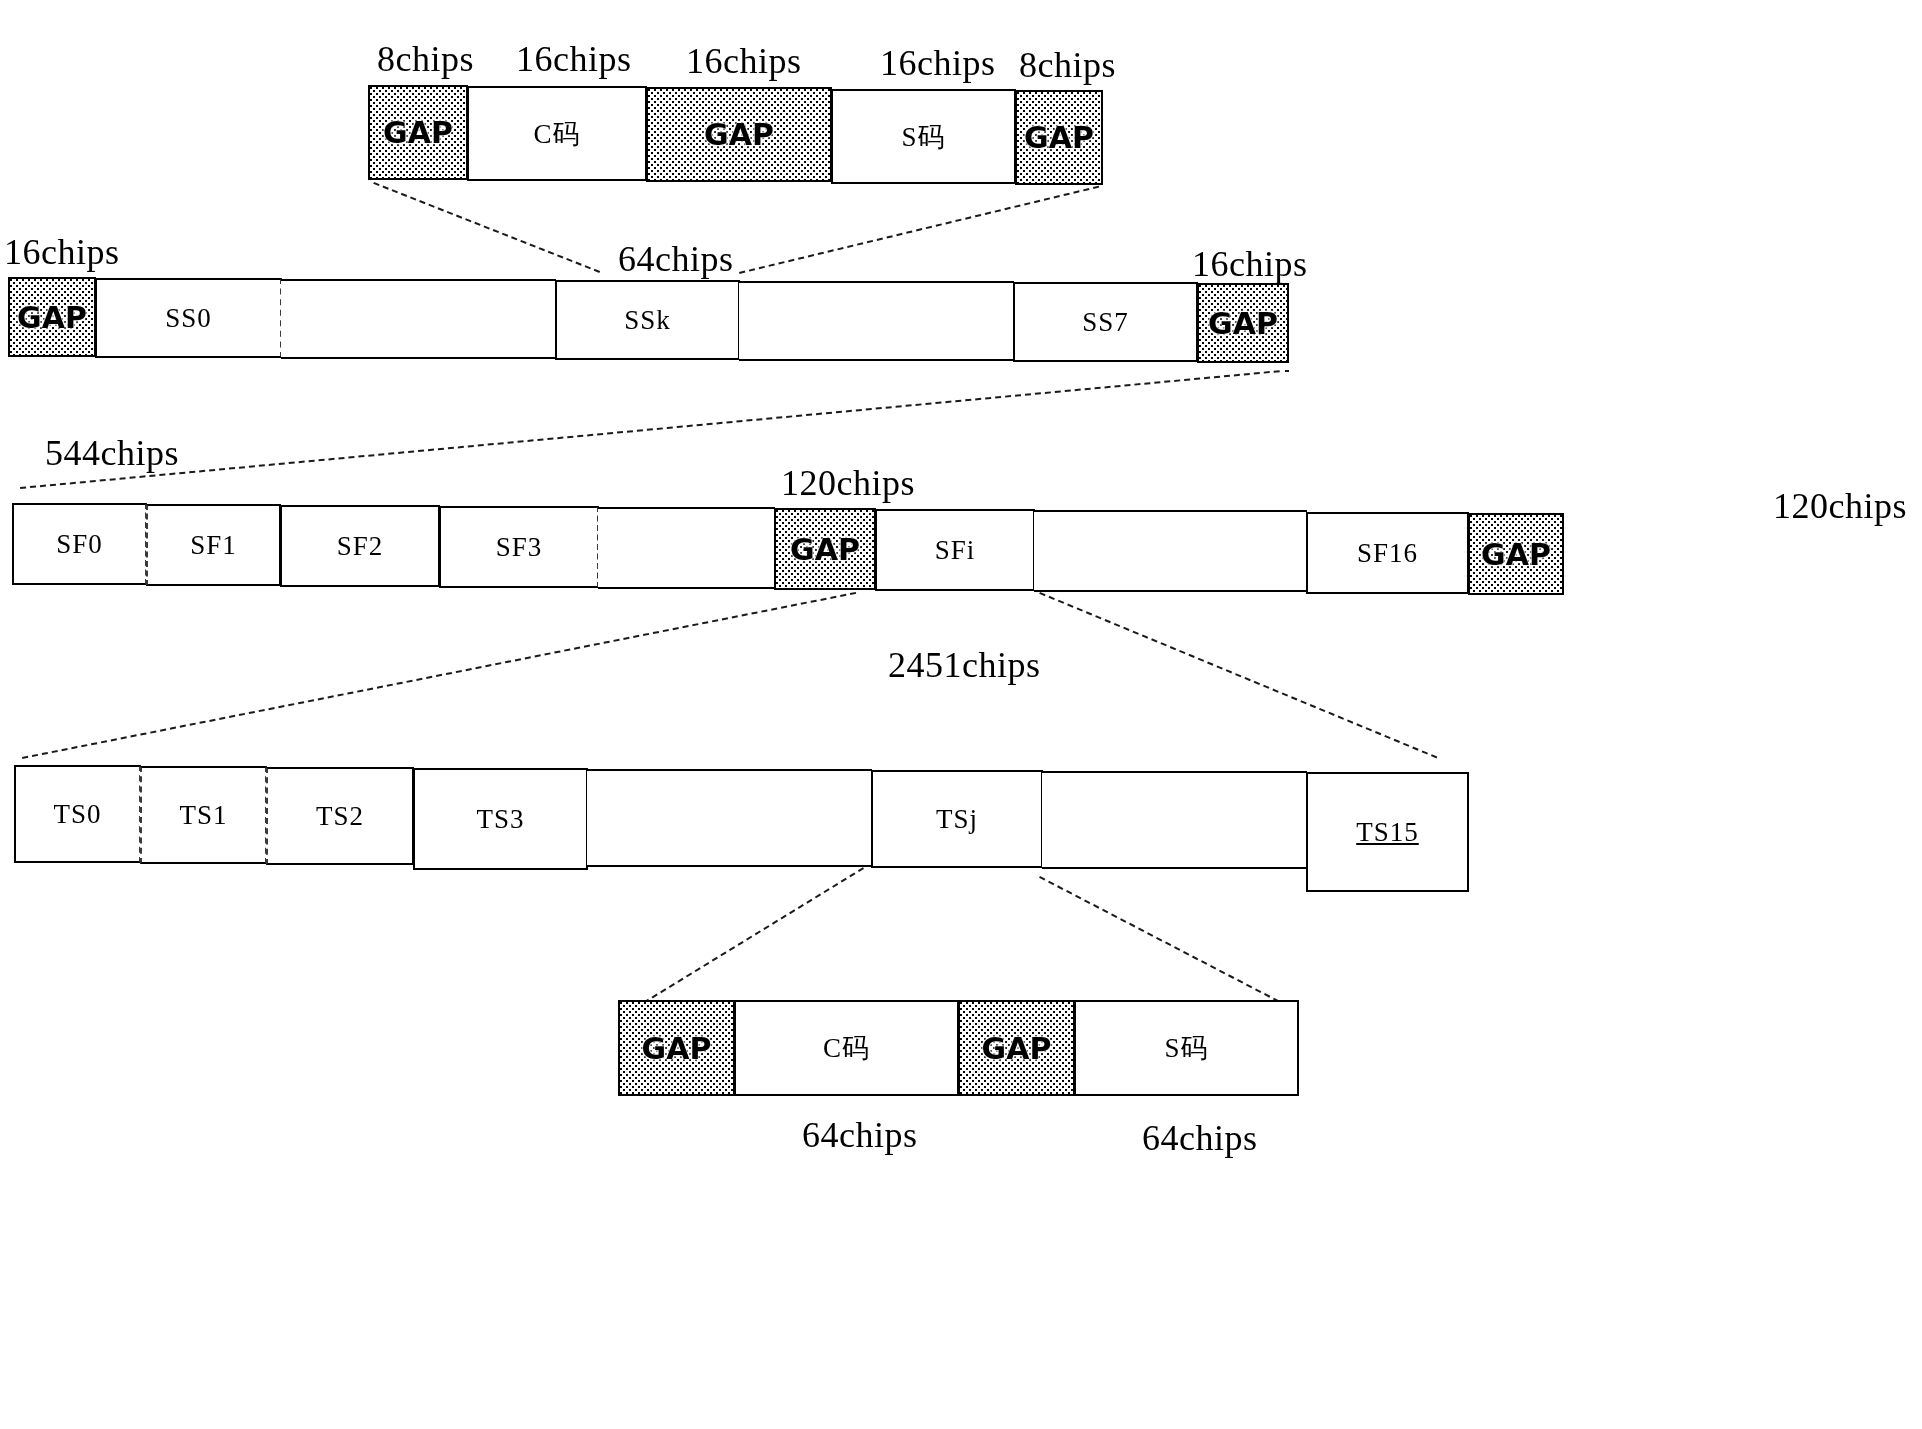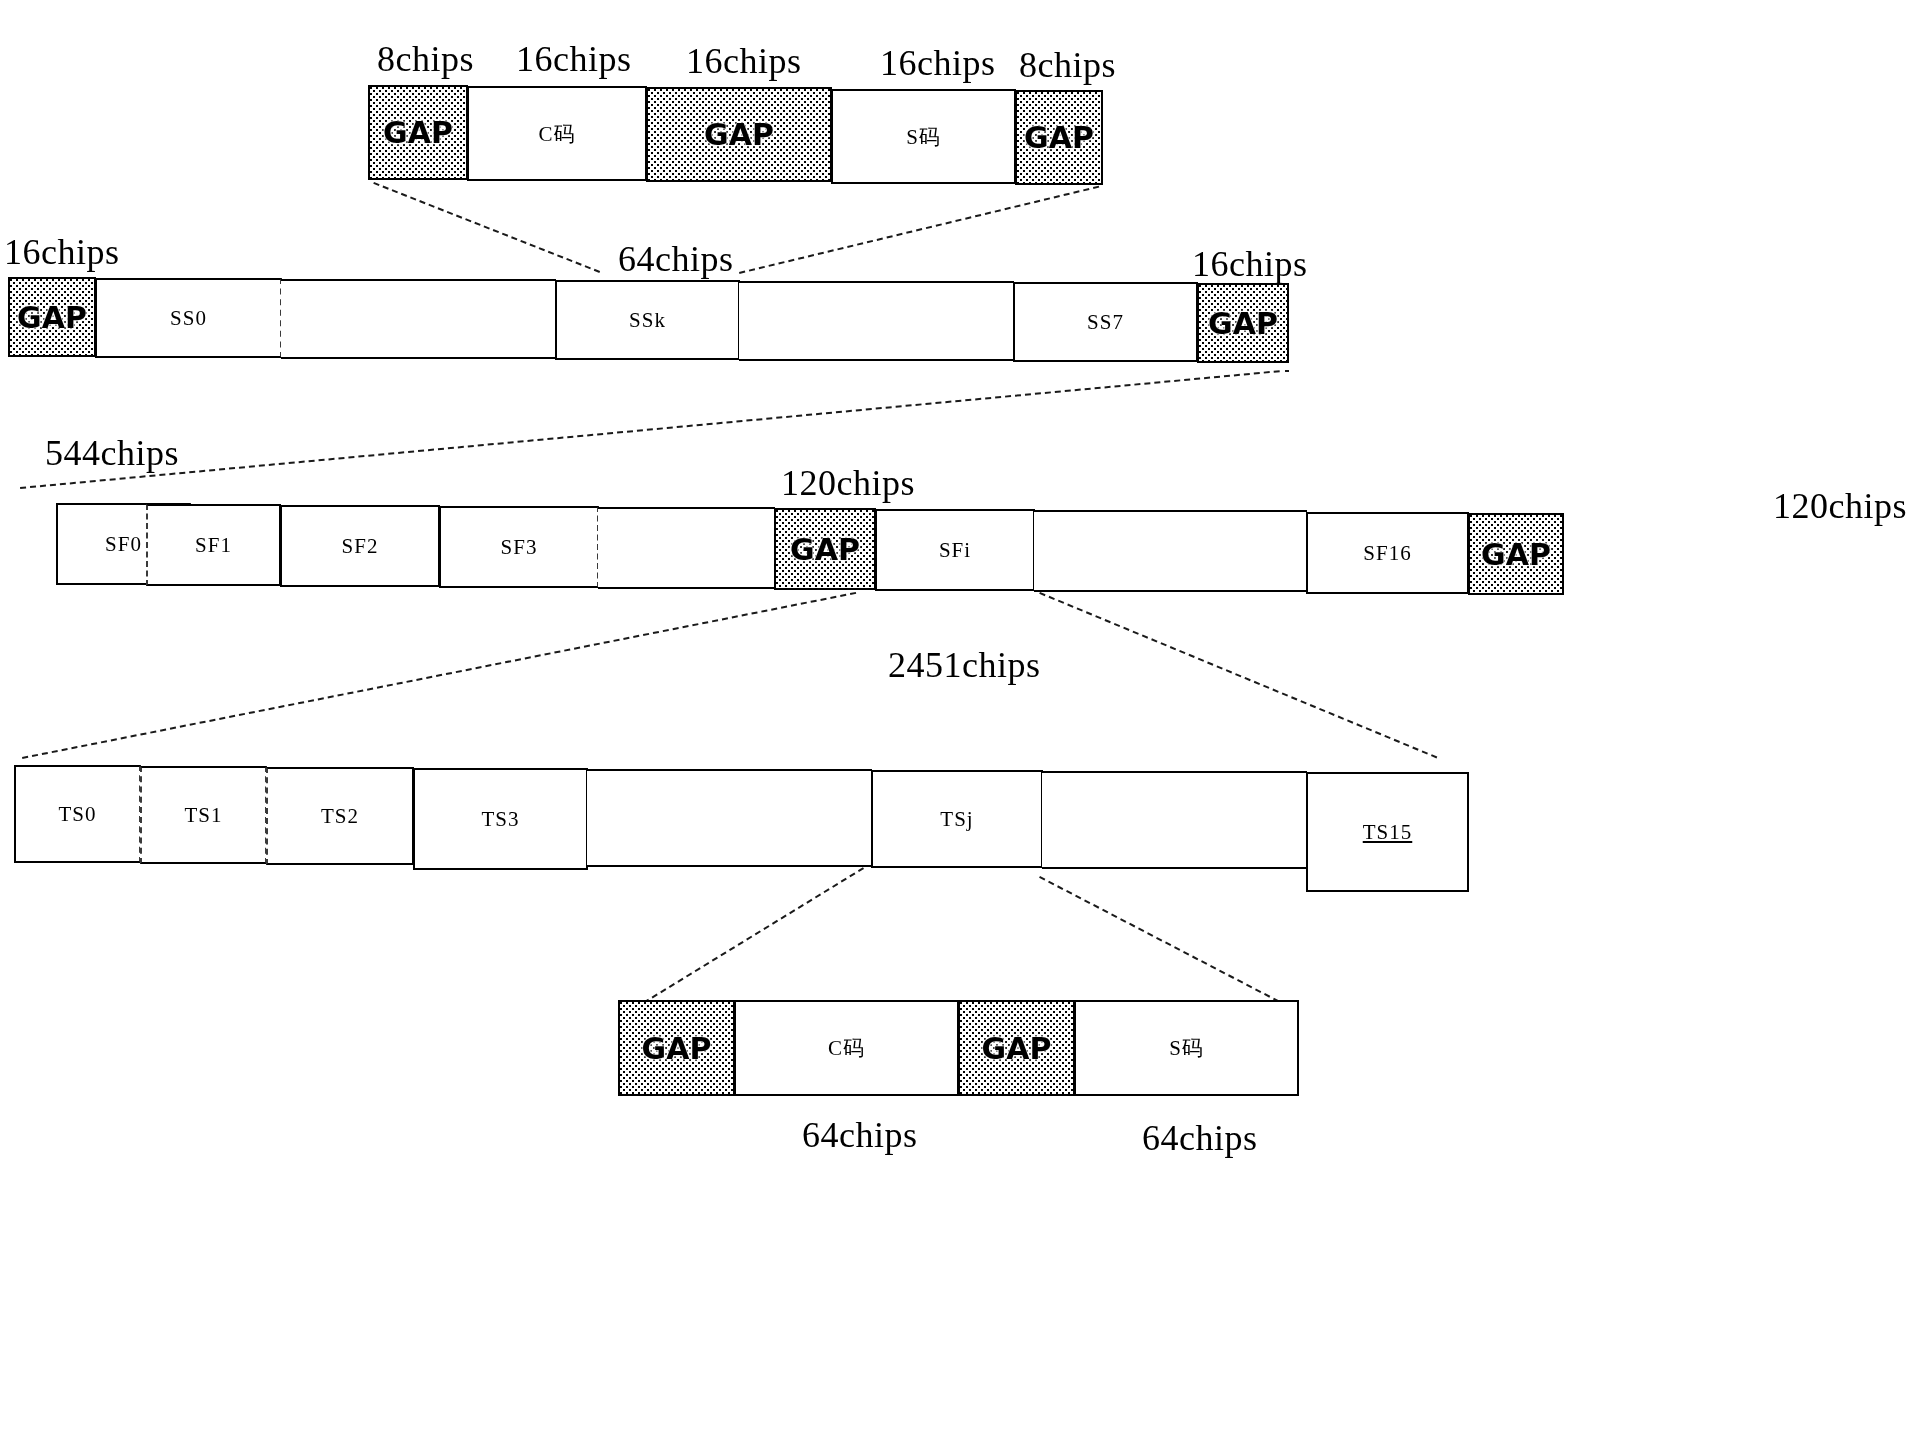--- a/index.html
+++ b/index.html
@@ -19,21 +19,21 @@
     background: #ffffff;
   }
   .cell {
     position: absolute;
     box-sizing: border-box;
     border: 2px solid #000;
     background: #ffffff;
     display: flex;
     align-items: center;
     justify-content: center;
-    font-size: 21px;
+    font-size: 27px;
     letter-spacing: 1px;
     white-space: nowrap;
   }
   .cell.dashed-right { border-right: 2px dashed #3a3a3a; }
   .cell.dashed-left  { border-left: 2px dashed #3a3a3a; }
   .cell.gap {
     font-family: "DejaVu Sans", sans-serif;
     font-weight: bold;
     font-size: 30px;
     letter-spacing: 0px;
@@ -93,21 +93,21 @@
   <div class="cell gap" style="left:1197px; top:283px; width:92px; height:80px;">GAP</div>
 
   <div class="lead" style="left:10px; top:362px; width:0px;"></div>
   <div class="lead" style="left:20px; top:487px; width:1265px; transform:rotate(-5.3deg);"></div>
   <div class="lead" style="left:1285px; top:370px; width:4px;"></div>
 
   <div class="label" style="left:45px; top:432px;">544chips</div>
   <div class="label" style="left:781px; top:462px;">120chips</div>
   <div class="label" style="left:1773px; top:485px;">120chips</div>
 
-  <div class="cell dashed-right" style="left:12px; top:503px; width:135px; height:82px;margin-left:44px;">SF0</div>
+  <div class="cell dashed-right" style="left:12px; top:503px; width:135px; height:82px;">SF0</div>
   <div class="cell dashed-left" style="left:146px; top:504px; width:135px; height:82px;">SF1</div>
   <div class="cell" style="left:280px; top:505px; width:160px; height:82px;">SF2</div>
   <div class="cell dashed-right" style="left:439px; top:506px; width:160px; height:82px;">SF3</div>
   <div class="cell blank" style="left:598px; top:507px; width:177px; height:82px;"></div>
   <div class="cell gap" style="left:774px; top:508px; width:102px; height:82px;">GAP</div>
   <div class="cell" style="left:875px; top:509px; width:160px; height:82px;">SFi</div>
   <div class="cell blank" style="left:1034px; top:510px; width:273px; height:82px;"></div>
   <div class="cell" style="left:1306px; top:512px; width:163px; height:82px;">SF16</div>
   <div class="cell gap" style="left:1468px; top:513px; width:96px; height:82px;">GAP</div>
 

